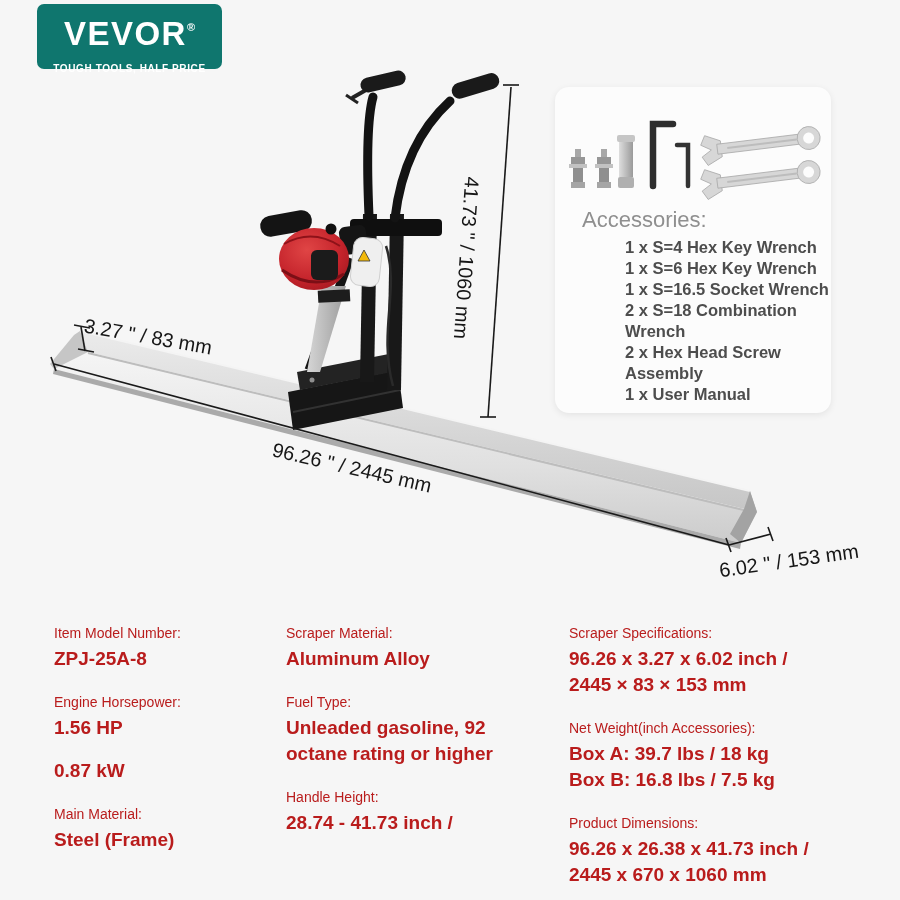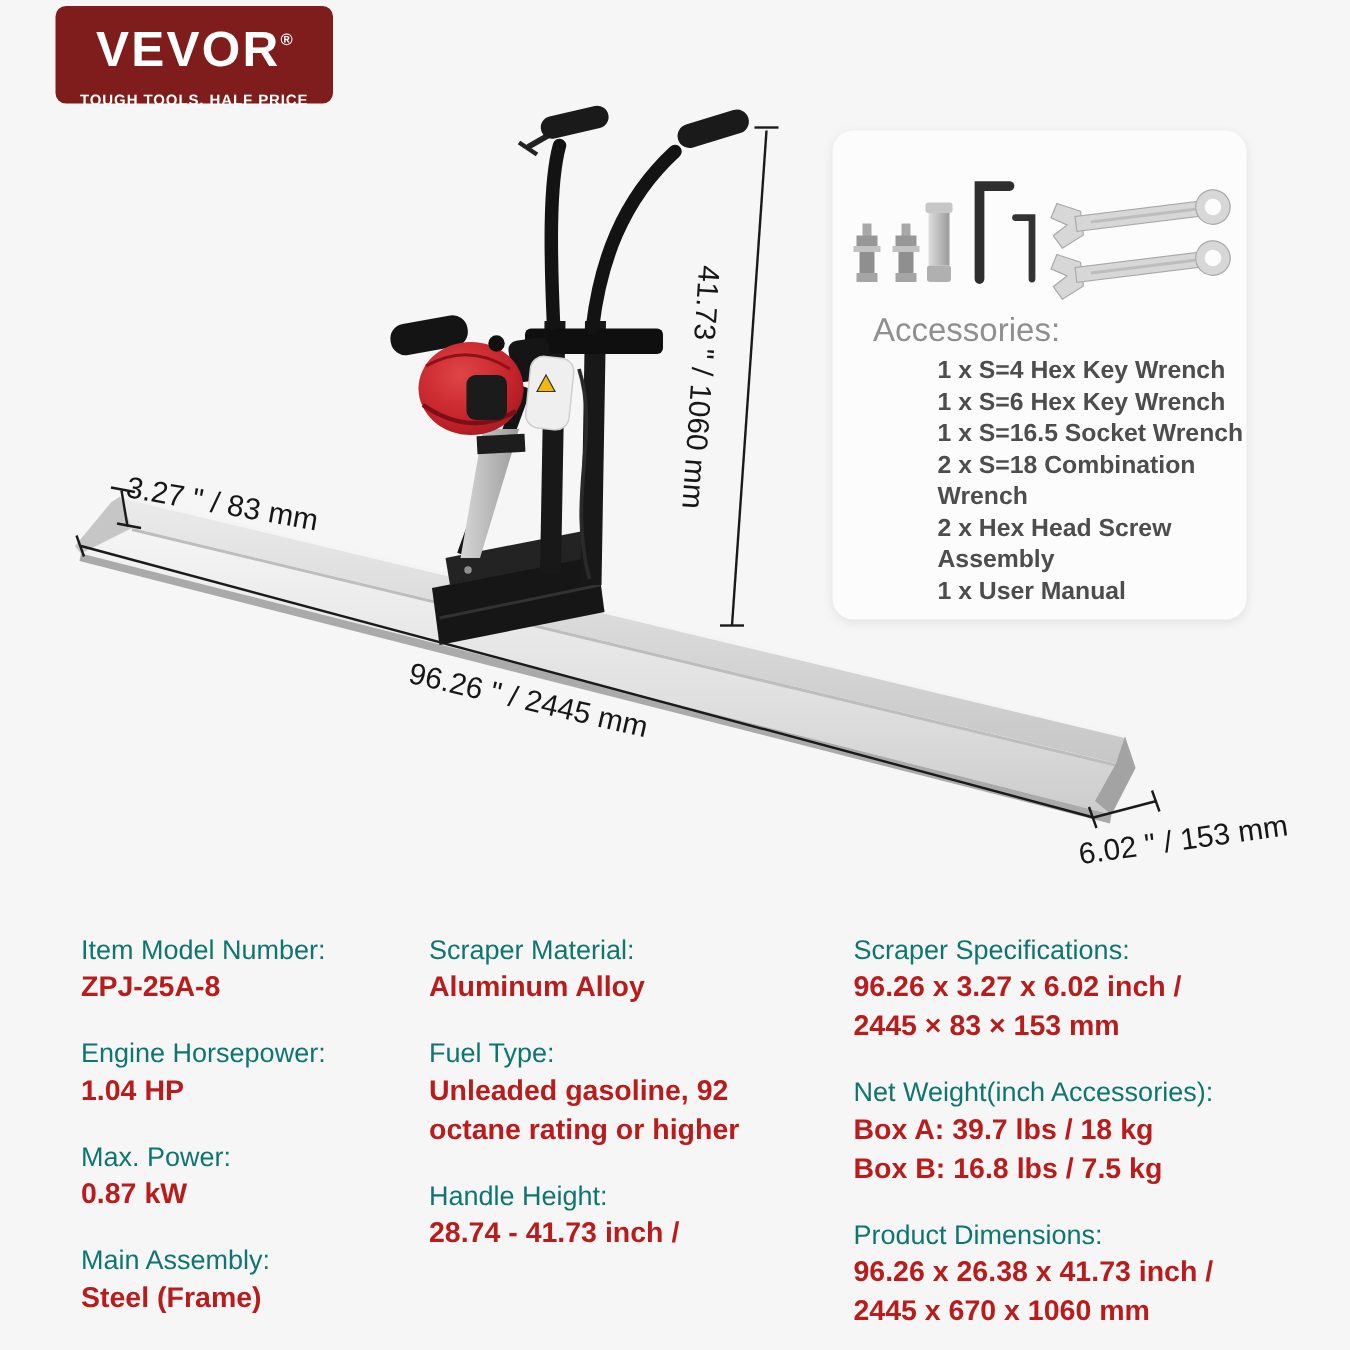--- a/index.html
+++ b/index.html
@@ -1,20 +1,20 @@
 <!DOCTYPE html>
 <html><head>
 <meta charset="utf-8">
 <style>
   html,body{margin:0;padding:0;}
   body{font-family:"Liberation Sans",sans-serif;background:#ffffff;}
   .page{position:relative;width:900px;height:900px;background:#f6f6f6;overflow:hidden;}
 
   
-  .logo{position:absolute;left:37px;top:4px;width:185px;height:65px;background:#7f1d1d;
+  .logo{position:absolute;left:37px;top:4px;width:185px;height:65px;background:#0f766e;
         border-radius:7px;color:#fff;text-align:center;}
   .logo-word{font-size:33px;font-weight:800;letter-spacing:1.5px;margin-top:6px;line-height:34px;}
   .logo-reg{font-size:11px;vertical-align:14px;font-weight:700;letter-spacing:0;}
   .logo-tag{font-size:10px;font-weight:700;letter-spacing:0.6px;margin-top:12px;}
 
   
   .scene{position:absolute;left:0;top:0;}
 
   
   .dim{position:absolute;font-size:20px;color:#161616;white-space:nowrap;}
@@ -30,21 +30,21 @@
   .acc-title{position:absolute;left:27px;top:120px;font-size:22px;color:#8f8f8f;}
   .acc-list{position:absolute;left:27px;top:150px;}
   .acc-item{font-size:16.5px;font-weight:bold;color:#4d4d4d;line-height:21px;margin-left:43px;}
 
   
   .specs{position:absolute;left:54px;top:620px;width:812px;display:flex;}
   .spec-col1{width:232px;flex:none;}
   .spec-col2{width:283px;flex:none;}
   .spec-col3{width:297px;flex:none;}
   .spec-group{margin-bottom:17px;}
-  .spec-label{font-size:18px;color:#0f766e;line-height:26px;}
+  .spec-label{font-size:14px;color:#b91c1c;line-height:26px;}
   .spec-value{font-size:19px;color:#b91c1c;font-weight:bold;line-height:26px;}
 </style>
 </head>
 <body>
 
 <div class="page">
 
   <div class="logo">
     <div class="logo-word"><span>VEVOR</span><span class="logo-reg">®</span></div>
     <div class="logo-tag">TOUGH TOOLS, HALF PRICE</div>
@@ -201,28 +201,27 @@
   </div>
 
   <div class="specs">
     <div class="spec-col1">
       <div class="spec-group">
         <div class="spec-label">Item Model Number:</div>
         <div class="spec-value">ZPJ-25A-8</div>
       </div>
       <div class="spec-group">
         <div class="spec-label">Engine Horsepower:</div>
-        <div class="spec-value">1.04 HP</div>
-      </div>
-      <div class="spec-group">
-        <div class="spec-label">Max. Power:</div>
+        <div class="spec-value">1.56 HP</div>
+      </div>
+      <div class="spec-group">
         <div class="spec-value">0.87 kW</div>
       </div>
       <div class="spec-group">
-        <div class="spec-label">Main Assembly:</div>
+        <div class="spec-label">Main Material:</div>
         <div class="spec-value">Steel (Frame)</div>
       </div>
     </div>
     <div class="spec-col2">
       <div class="spec-group">
         <div class="spec-label">Scraper Material:</div>
         <div class="spec-value">Aluminum Alloy</div>
       </div>
       <div class="spec-group">
         <div class="spec-label">Fuel Type:</div>

